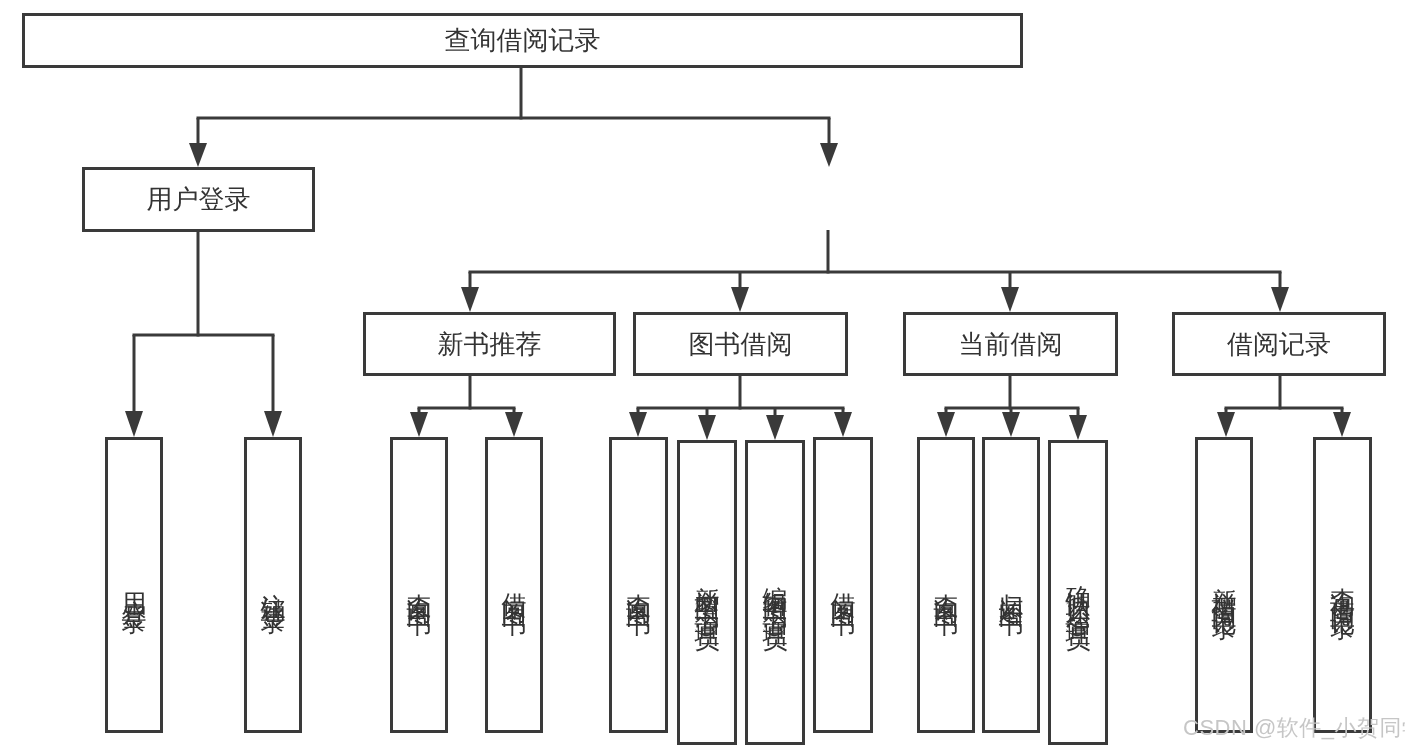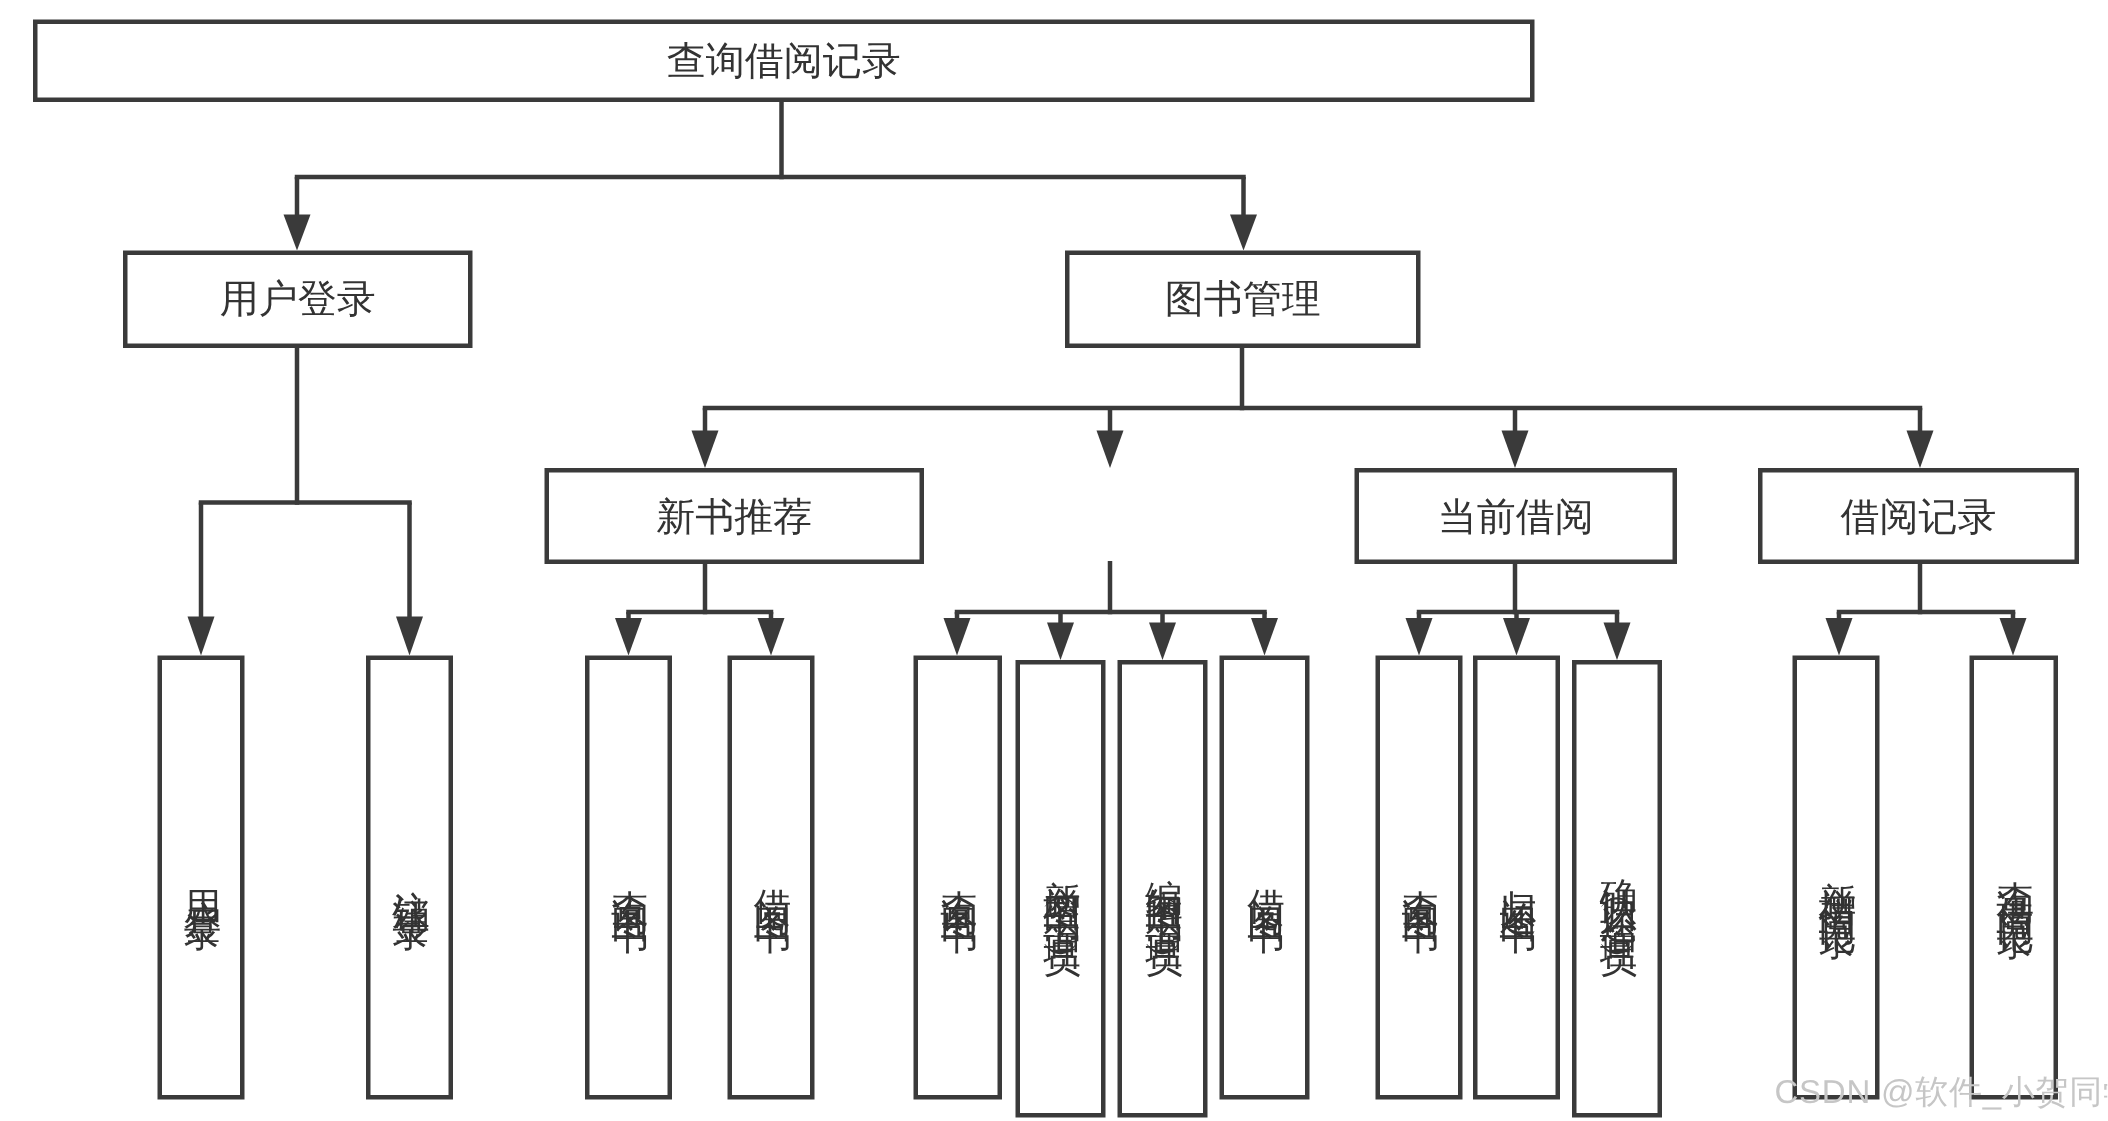--- a/index.html
+++ b/index.html
@@ -125,26 +125,26 @@
     </g>
   </svg>
 
   <div class="box hbox" style="left:22px;top:13px;width:1001px;height:55px">
     <span>查询借阅记录</span>
   </div>
 
   <div class="box hbox" style="left:82px;top:167px;width:233px;height:65px">
     <span>用户登录</span>
   </div>
-  <div class="box hbox" style="left:710px;top:167px;width:237px;height:65px">
-    <span>图书管理</span>
-  </div>
 
   <div class="box hbox" style="left:363px;top:312px;width:253px;height:64px">
     <span>新书推荐</span>
+  </div>
+  <div class="box hbox" style="left:633px;top:312px;width:215px;height:64px">
+    <span>图书借阅</span>
   </div>
   <div class="box hbox" style="left:903px;top:312px;width:215px;height:64px">
     <span>当前借阅</span>
   </div>
   <div class="box hbox" style="left:1172px;top:312px;width:214px;height:64px">
     <span>借阅记录</span>
   </div>
 
   <div class="box" style="left:105px;top:437px;width:58px;height:296px">
     <span class="vtext">用户登录</span>

